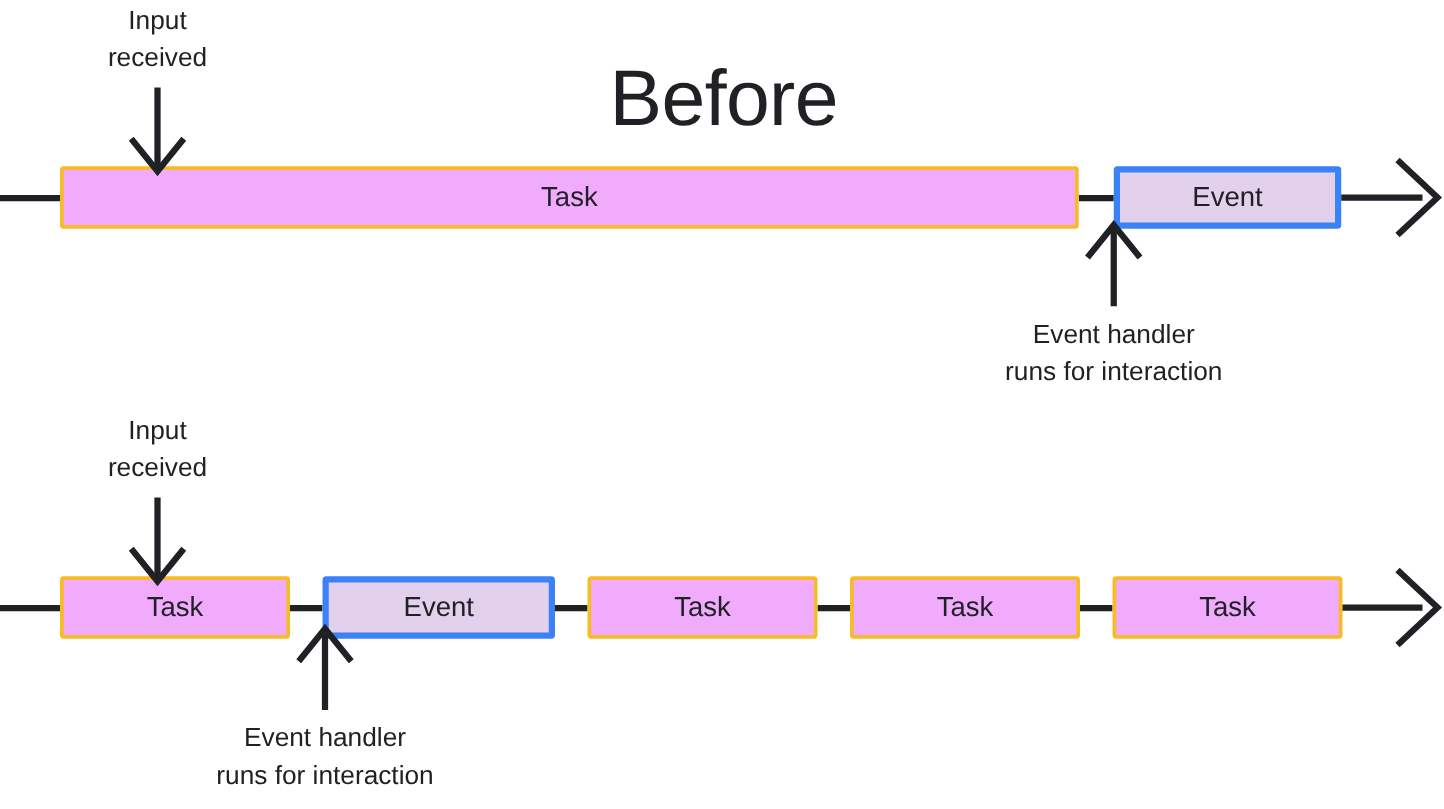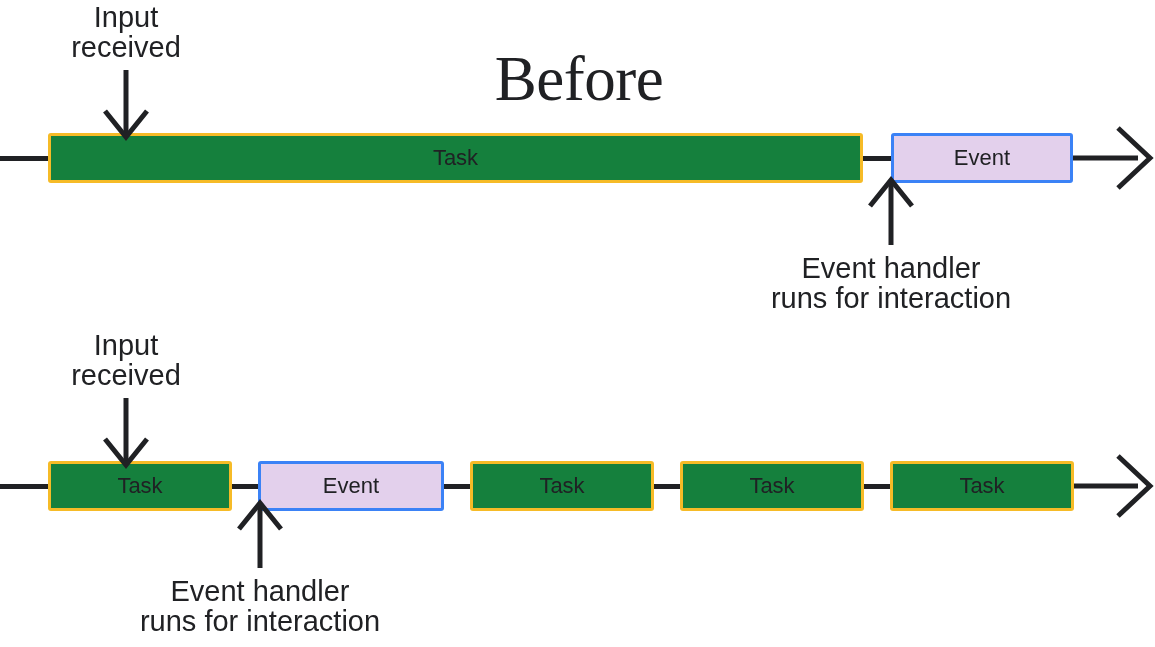--- a/index.html
+++ b/index.html
@@ -22,57 +22,56 @@
 
   
   .section-title {
     position: absolute;
     font-size: 63px;
     line-height: 1;
     font-weight: 400;
     color: #202124;
     white-space: nowrap;
     letter-spacing: -0.5px;
-    font-family: Liberation Serif, serif;
   }
 
   
   .block {
     position: absolute;
     box-sizing: border-box;
     border-radius: 3px;
     display: flex;
     align-items: center;
     justify-content: center;
     font-size: 22px;
     line-height: 1;
     color: #202124;
     white-space: nowrap;
   }
   .block.task {
-    background: #15803d;
+    background: #f0abfc;
     border: 3px solid #F6BB27;
   }
   .block.event {
     background: #E3D0EC;
-    border: 3px solid #3b82f6;
+    border: 5px solid #3b82f6;
   }
   .block-label { pointer-events: none; }
 
   
   .seg {
     position: absolute;
     height: 5px;
     background: #202124;
   }
 
   
   .caption {
     position: absolute;
-    font-size: 29px;
+    font-size: 21px;
     line-height: 30px;
     color: #202124;
     text-align: center;
     white-space: pre-line;
   }
 
   
   #arrows {
     position: absolute;
     left: 0; top: 0;

